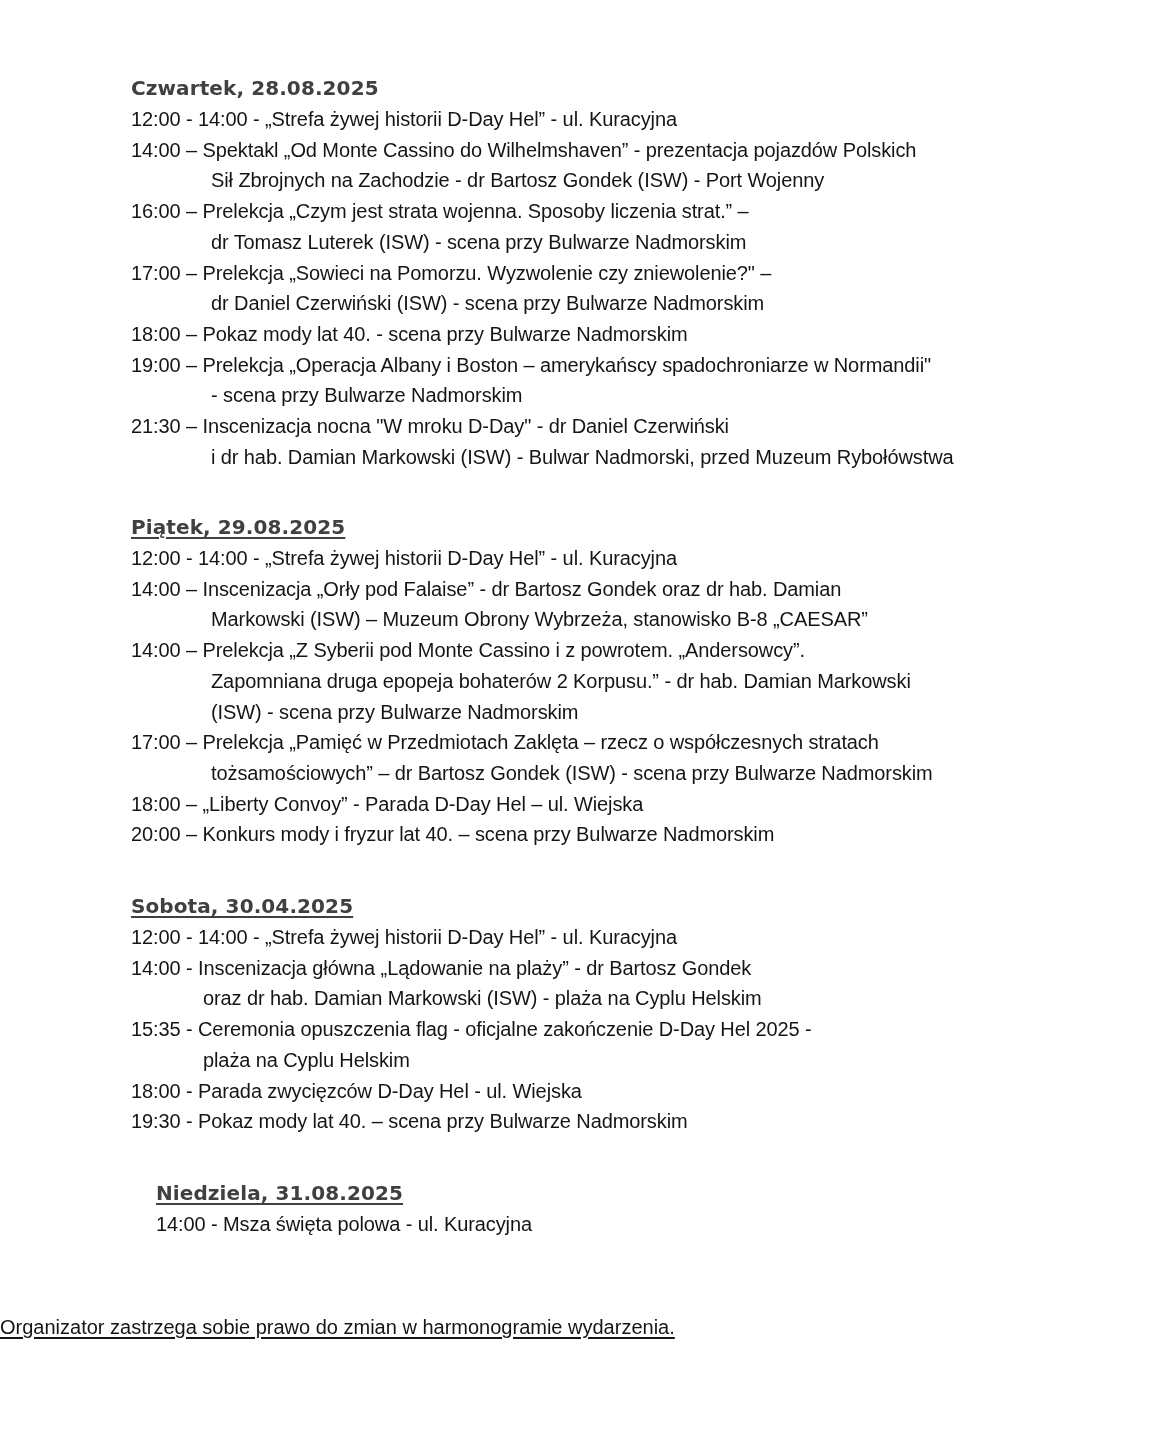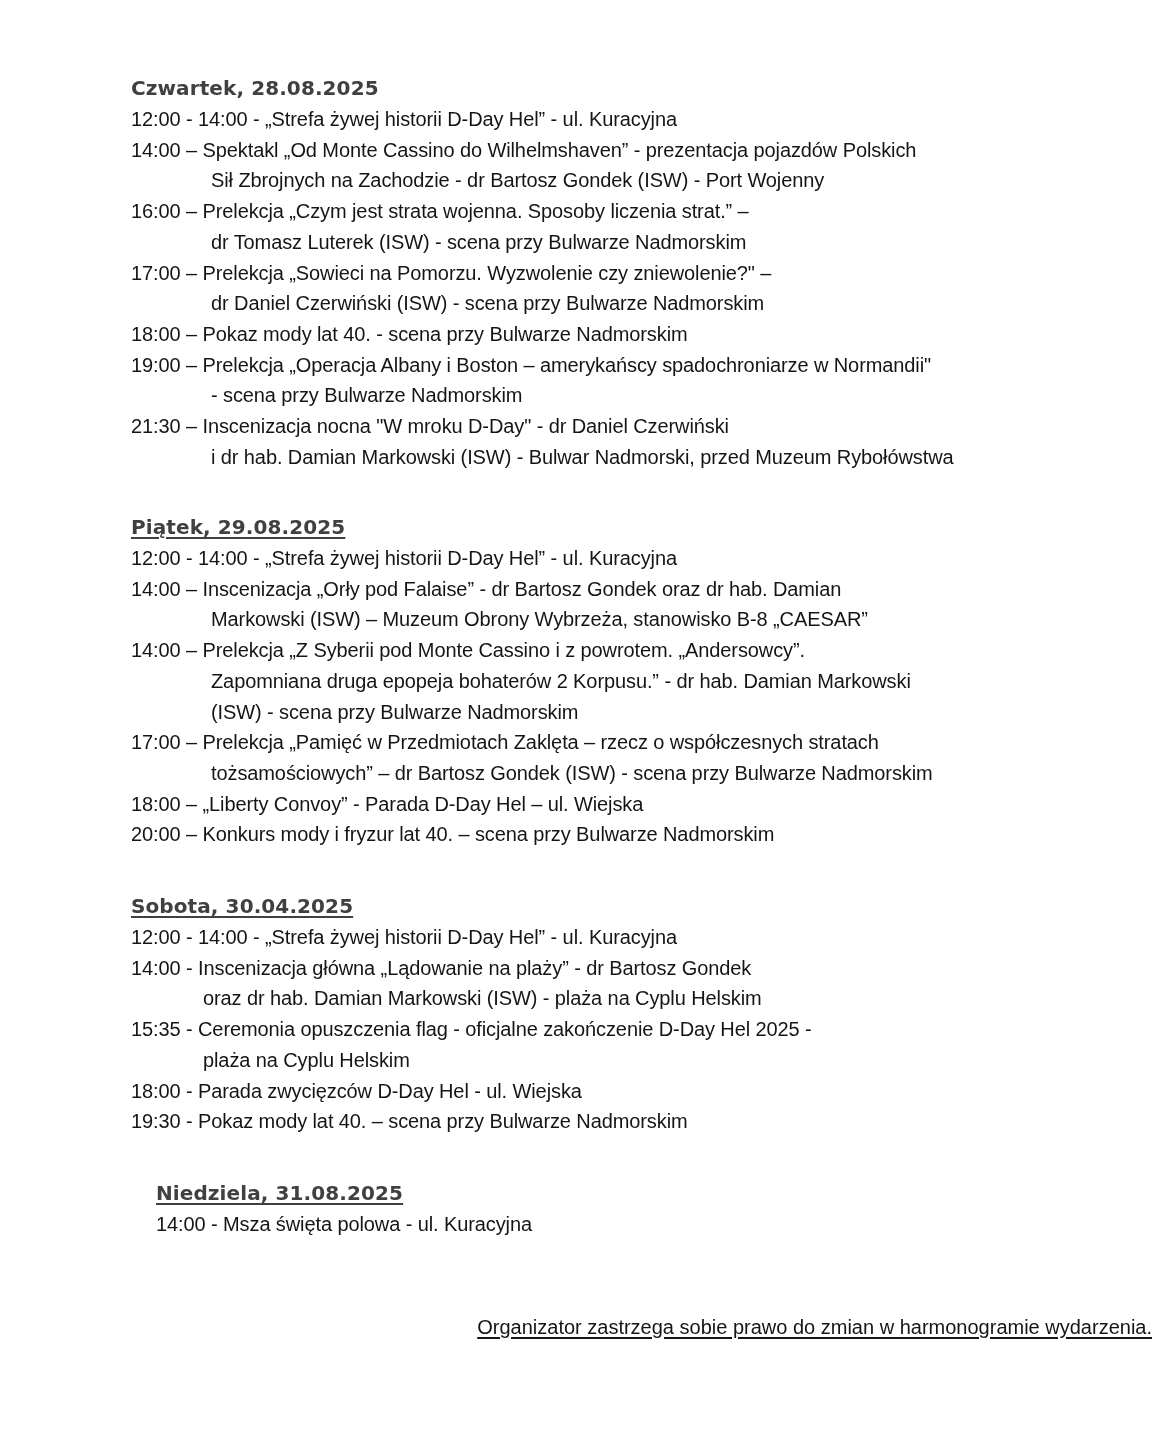--- a/index.html
+++ b/index.html
@@ -59,21 +59,21 @@
   .day-fri { position: absolute; top: 439px; left: 0; }
   .day-sat { position: absolute; top: 818px; left: 0; }
   .day-sun { position: absolute; top: 1105px; left: 0; margin-left: 25px; }
   .events { margin-top: 2px; }
 
   .footer {
     position: absolute;
     left: 0;
     top: 1312px;
     width: 1152px;
-    text-align: right;
+    text-align: left;
     font-size: 20px;
     line-height: 30px;
     color: #151515;
   }
   .footer span {
     text-decoration: underline;
     text-decoration-thickness: 1.5px;
     text-underline-offset: 3px;
     padding-left: 0px;
     margin-left: 0px;

